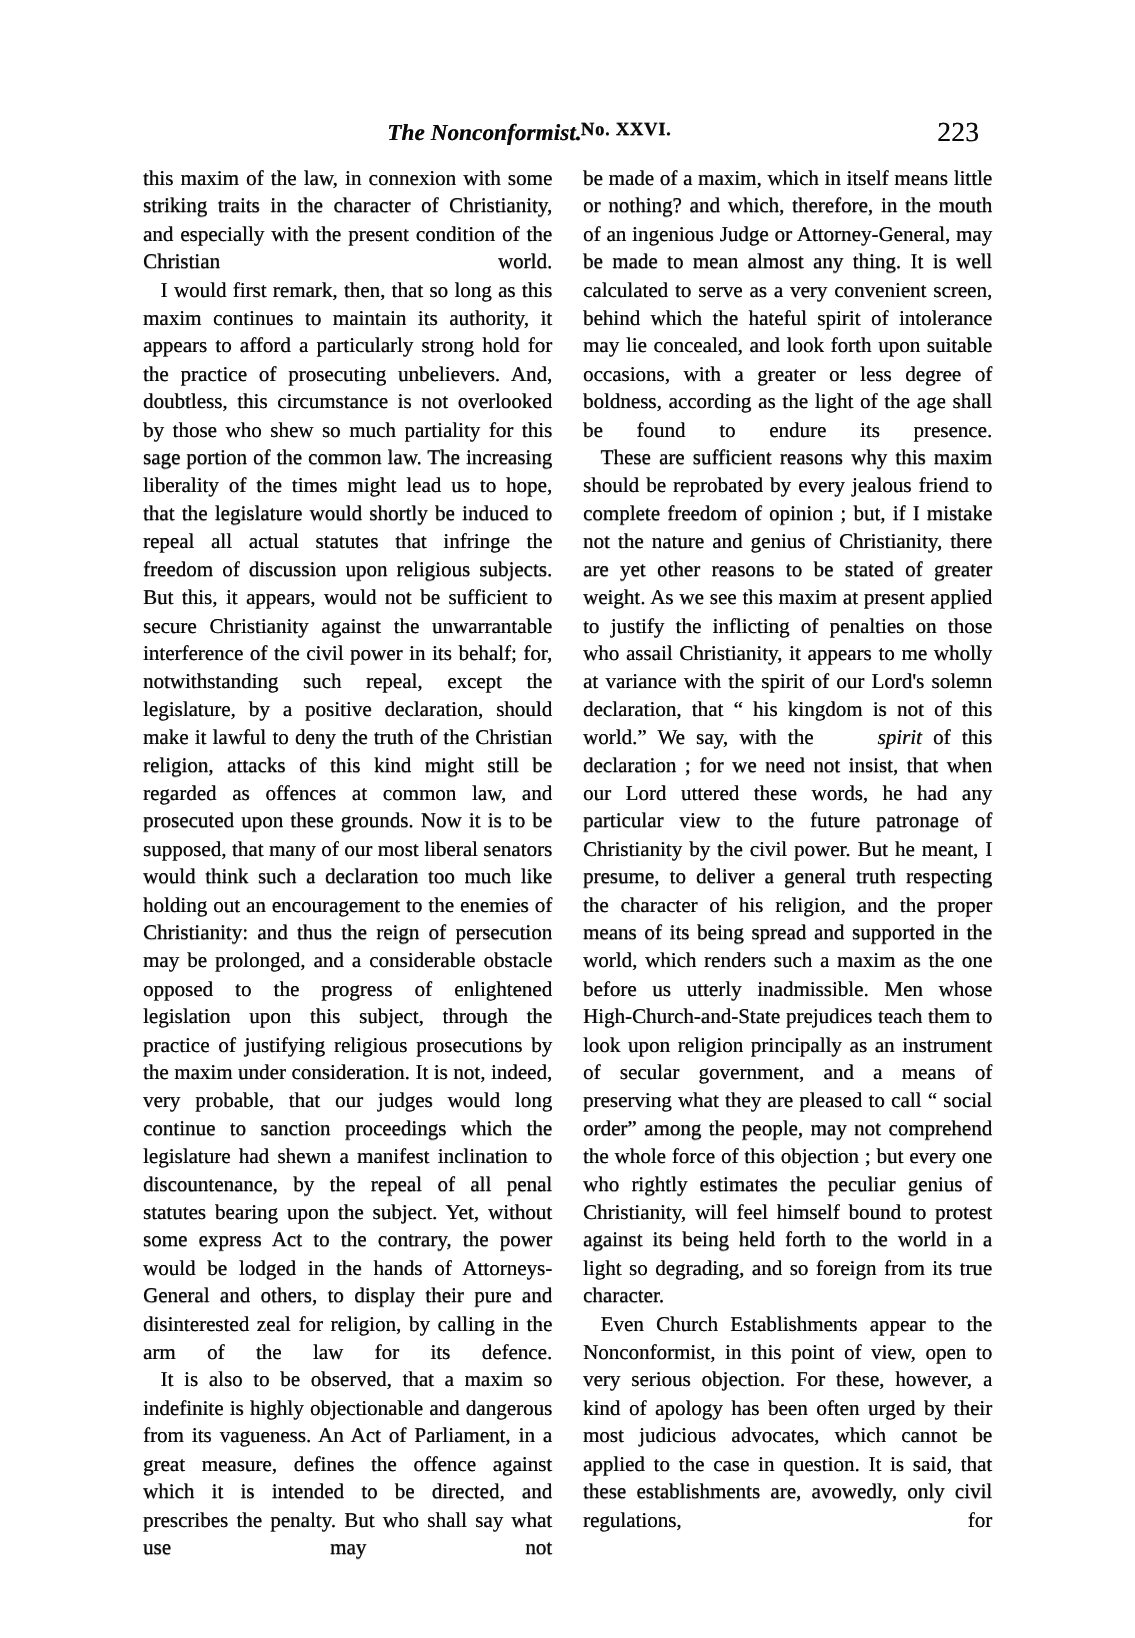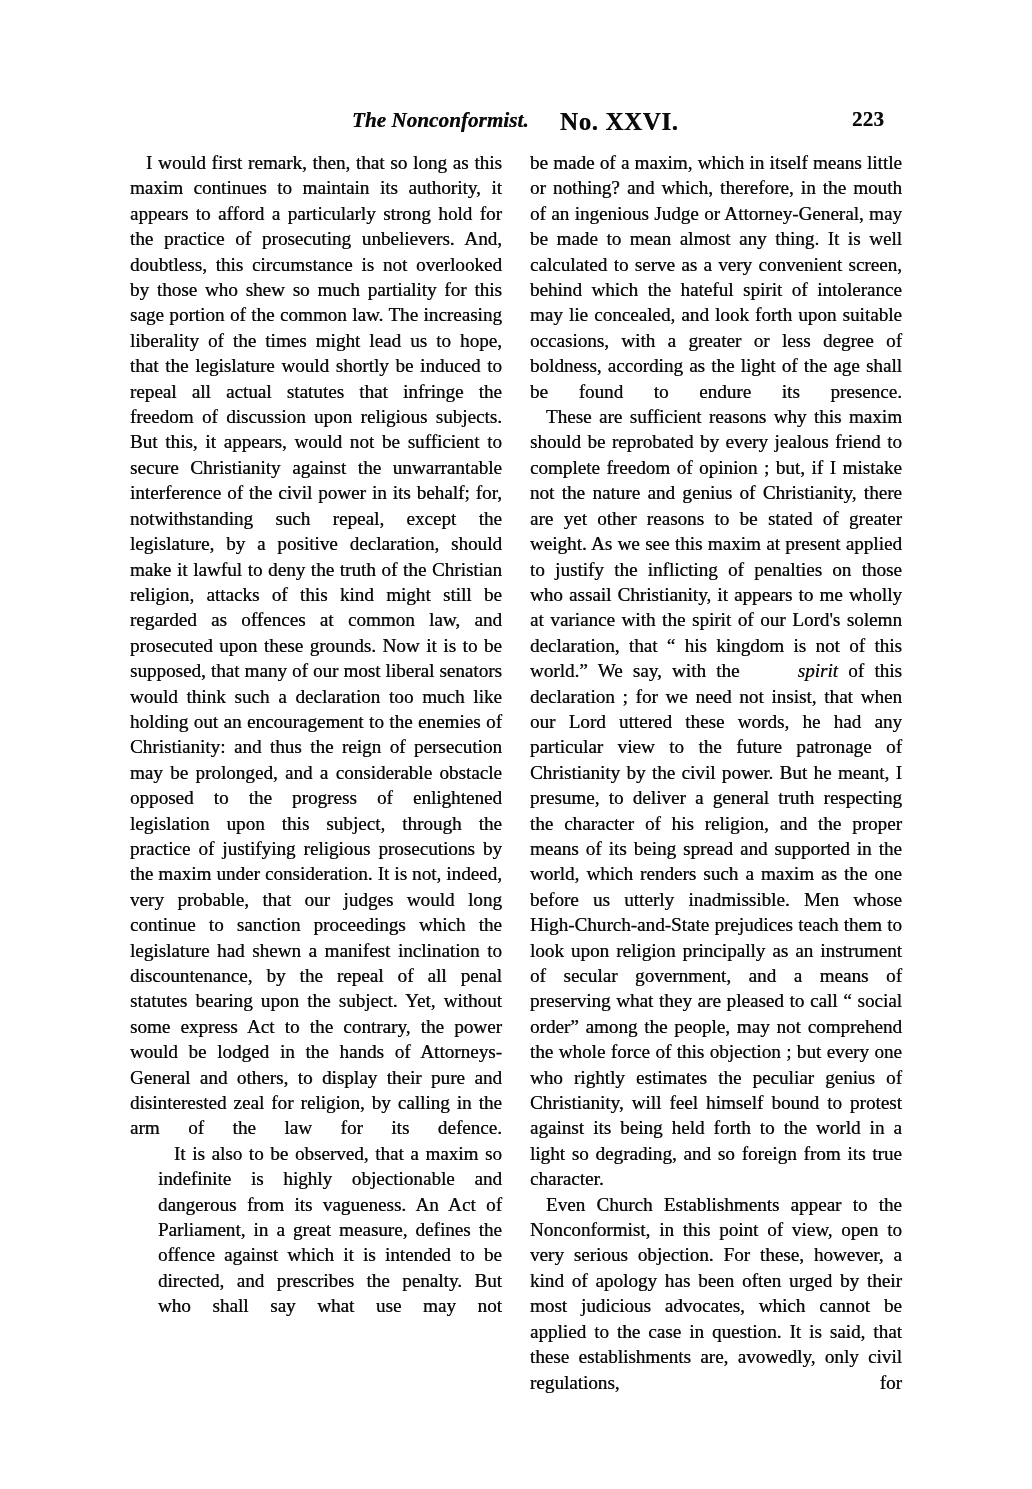--- a/index.html
+++ b/index.html
@@ -39,31 +39,30 @@
     font-weight: 700;
     font-size: 21px;
     letter-spacing: 0.1px;
     white-space: nowrap;
   }
   .head-number {
     position: absolute;
     left: 398px;
     top: 0;
     font-weight: 700;
-    font-size: 25px;
+    font-size: 17px;
     letter-spacing: 0.6px;
     white-space: nowrap;
-    margin-left: 32px;
   }
   .head-folio {
     position: absolute;
     left: 722px;
     top: -1px;
-    font-weight: 700;
-    font-size: 21px;
+    font-weight: 400;
+    font-size: 25px;
     letter-spacing: 0.2px;
     white-space: nowrap;
   }
 
   
   #columns {
     position: absolute;
     left: 130px;
     top: 150px;
     width: 775px;
@@ -109,22 +108,23 @@
 <div id="page">
 
   <div id="running-head">
     <span class="head-title">The Nonconformist.</span>
     <span class="head-number">No. XXVI.</span>
     <span class="head-folio">223</span>
   </div>
 
   <div id="columns">
     <div class="column" id="col-left">
+        <p class="para full-justify">this maxim of the law, in connexion with some striking traits in the character of Christianity, and especially with the present condition of the Christian world.</p>
         <p class="para full-justify indent">I would first remark, then, that so long as this maxim continues to maintain its authority, it appears to afford a particularly strong hold for the practice of prosecuting unbelievers. And, doubtless, this circumstance is not overlooked by those who shew so much partiality for this sage portion of the common law. The increasing liberality of the times might lead us to hope, that the legislature would shortly be induced to repeal all actual statutes that infringe the freedom of discussion upon religious subjects. But this, it appears, would not be sufficient to secure Christianity against the unwarrantable interference of the civil power in its behalf; for, notwithstanding such repeal, except the legislature, by a positive declaration, should make it lawful to deny the truth of the Christian religion, attacks of this kind might still be regarded as offences at common law, and prosecuted upon these grounds. Now it is to be supposed, that many of our most liberal senators would think such a declaration too much like holding out an encouragement to the enemies of Christianity: and thus the reign of persecution may be prolonged, and a considerable obstacle opposed to the progress of enlightened legislation upon this subject, through the practice of justifying religious prosecutions by the maxim under consideration. It is not, indeed, very probable, that our judges would long continue to sanction proceedings which the legislature had shewn a manifest inclination to discountenance, by the repeal of all penal statutes bearing upon the subject. Yet, without some express Act to the contrary, the power would be lodged in the hands of Attorneys-General and others, to display their pure and disinterested zeal for religion, by calling in the arm of the law for its defence.</p>
-        <p class="para full-justify indent" style="text-align-last: justify; margin-left: 28px;">It is also to be observed, that a maxim so indefinite is highly objectionable and dangerous from its vagueness. An Act of Parliament, in a great measure, defines the offence against which it is intended to be directed, and prescribes the penalty. But who shall say what use may not</p>
+        <p class="para full-justify indent" style="text-align-last: justify;">It is also to be observed, that a maxim so indefinite is highly objectionable and dangerous from its vagueness. An Act of Parliament, in a great measure, defines the offence against which it is intended to be directed, and prescribes the penalty. But who shall say what use may not</p>
       </div>
     <div class="column" id="col-right">
         <p class="para full-justify">be made of a maxim, which in itself means little or nothing? and which, therefore, in the mouth of an ingenious Judge or Attorney-General, may be made to mean almost any thing. It is well calculated to serve as a very convenient screen, behind which the hateful spirit of intolerance may lie concealed, and look forth upon suitable occasions, with a greater or less degree of boldness, according as the light of the age shall be found to endure its presence.</p>
         <p class="para full-justify indent">These are sufficient reasons why this maxim should be reprobated by every jealous friend to complete freedom of opinion ; but, if I mistake not the nature and genius of Christianity, there are yet other reasons to be stated of greater weight. As we see this maxim at present applied to justify the inflicting of penalties on those who assail Christianity, it appears to me wholly at variance with the spirit of our Lord's solemn declaration, that “ his kingdom is not of this world.” We say, with the <em>spirit</em> of this declaration ; for we need not insist, that when our Lord uttered these words, he had any particular view to the future patronage of Christianity by the civil power. But he meant, I presume, to deliver a general truth respecting the character of his religion, and the proper means of its being spread and supported in the world, which renders such a maxim as the one before us utterly inadmissible. Men whose High-Church-and-State prejudices teach them to look upon religion principally as an instrument of secular government, and a means of preserving what they are pleased to call “ social order” among the people, may not comprehend the whole force of this objection ; but every one who rightly estimates the peculiar genius of Christianity, will feel himself bound to protest against its being held forth to the world in a light so degrading, and so foreign from its true character.</p>
         <p class="para full-justify indent" style="text-align-last: justify;">Even Church Establishments appear to the Nonconformist, in this point of view, open to very serious objection. For these, however, a kind of apology has been often urged by their most judicious advocates, which cannot be applied to the case in question. It is said, that these establishments are, avowedly, only civil regulations, for</p>
       </div>
   </div>
 
 </div>
 

